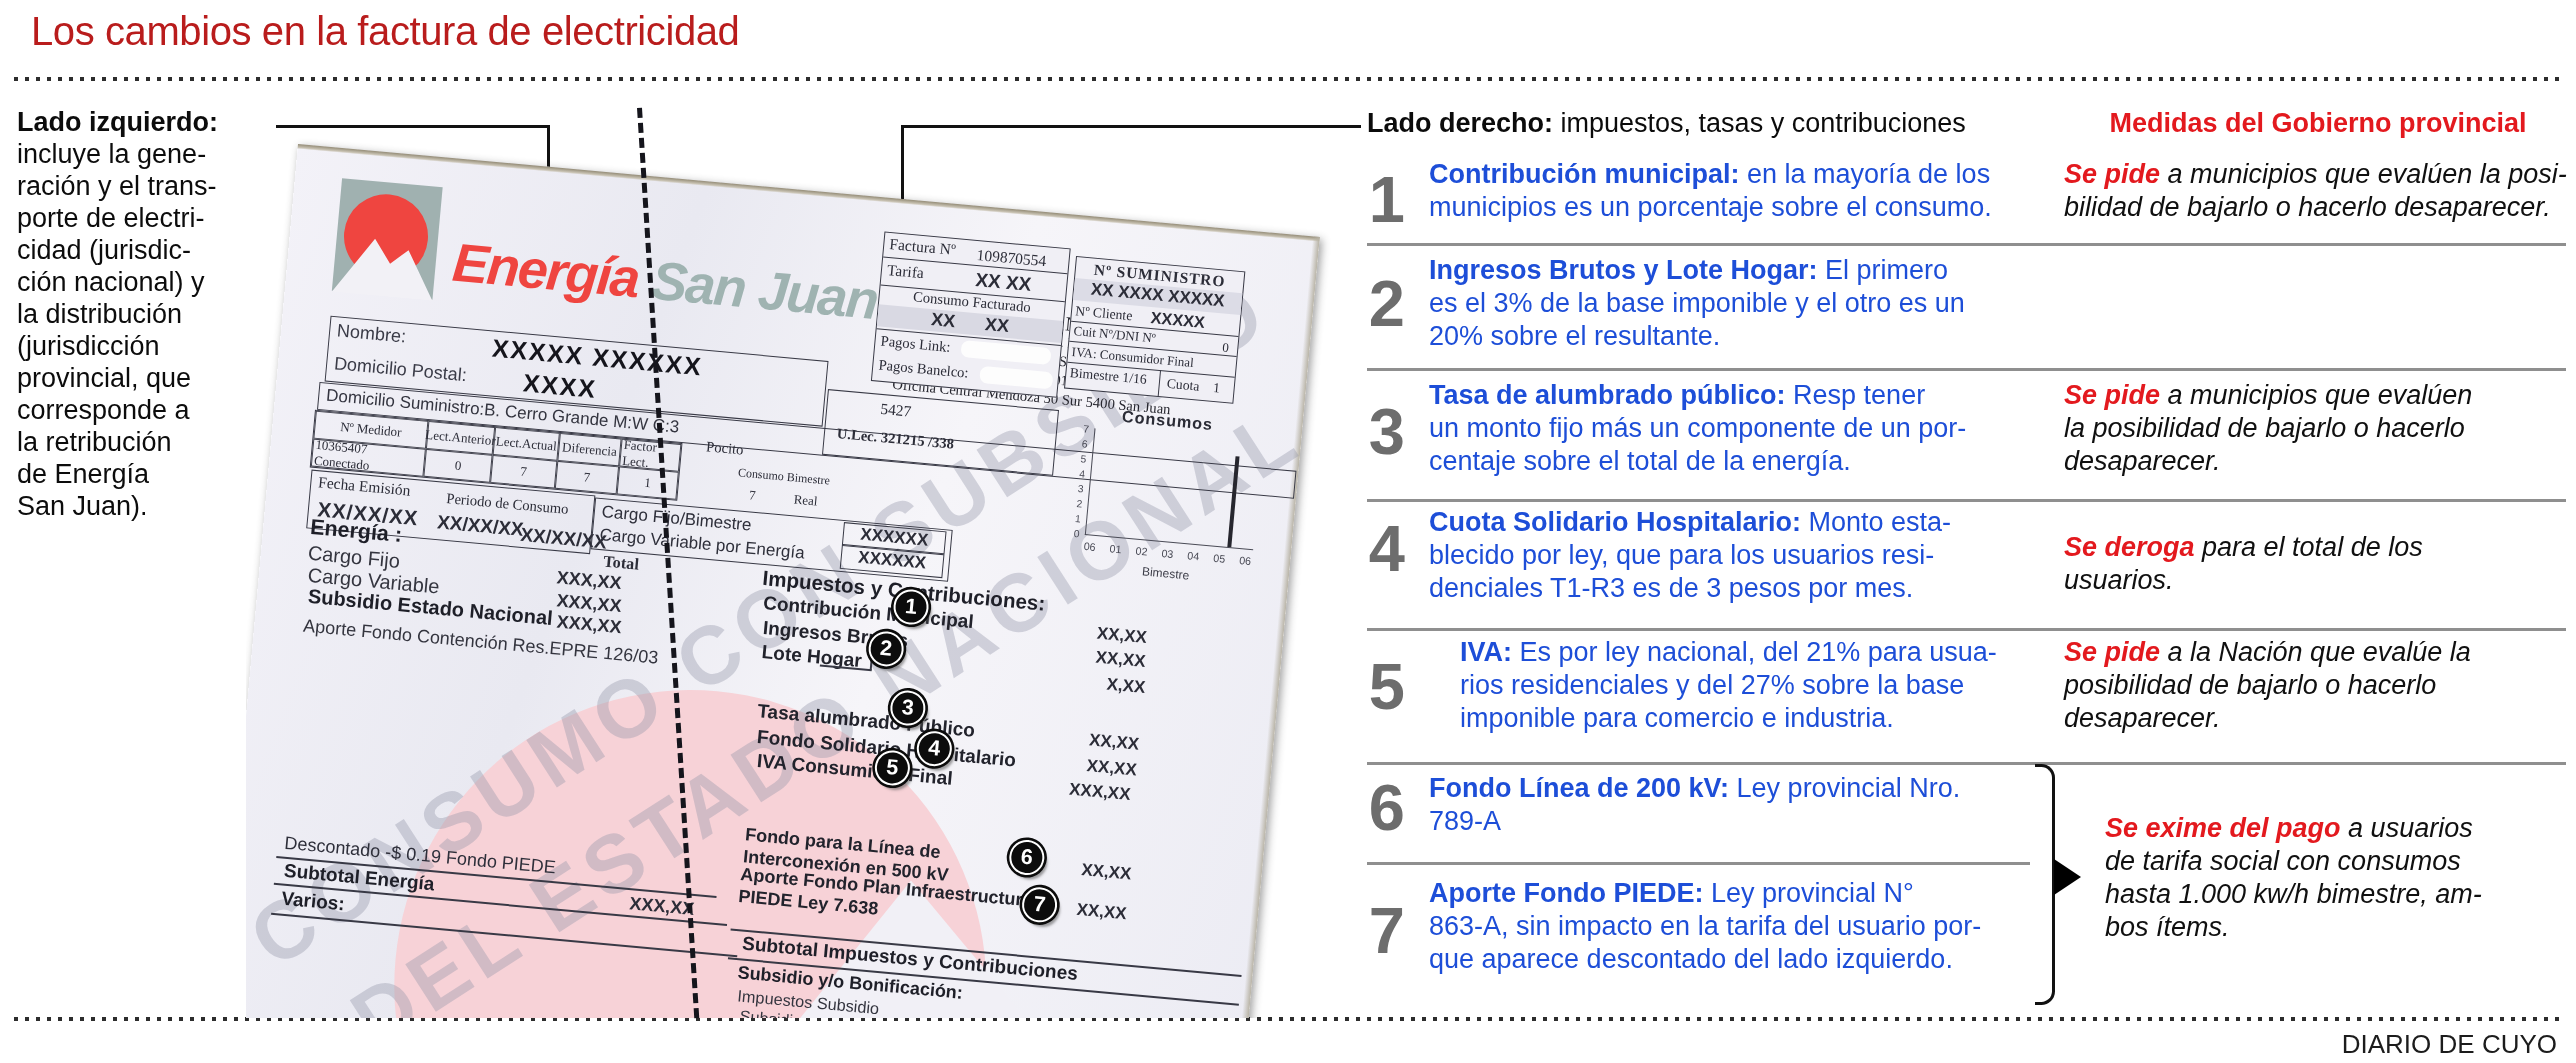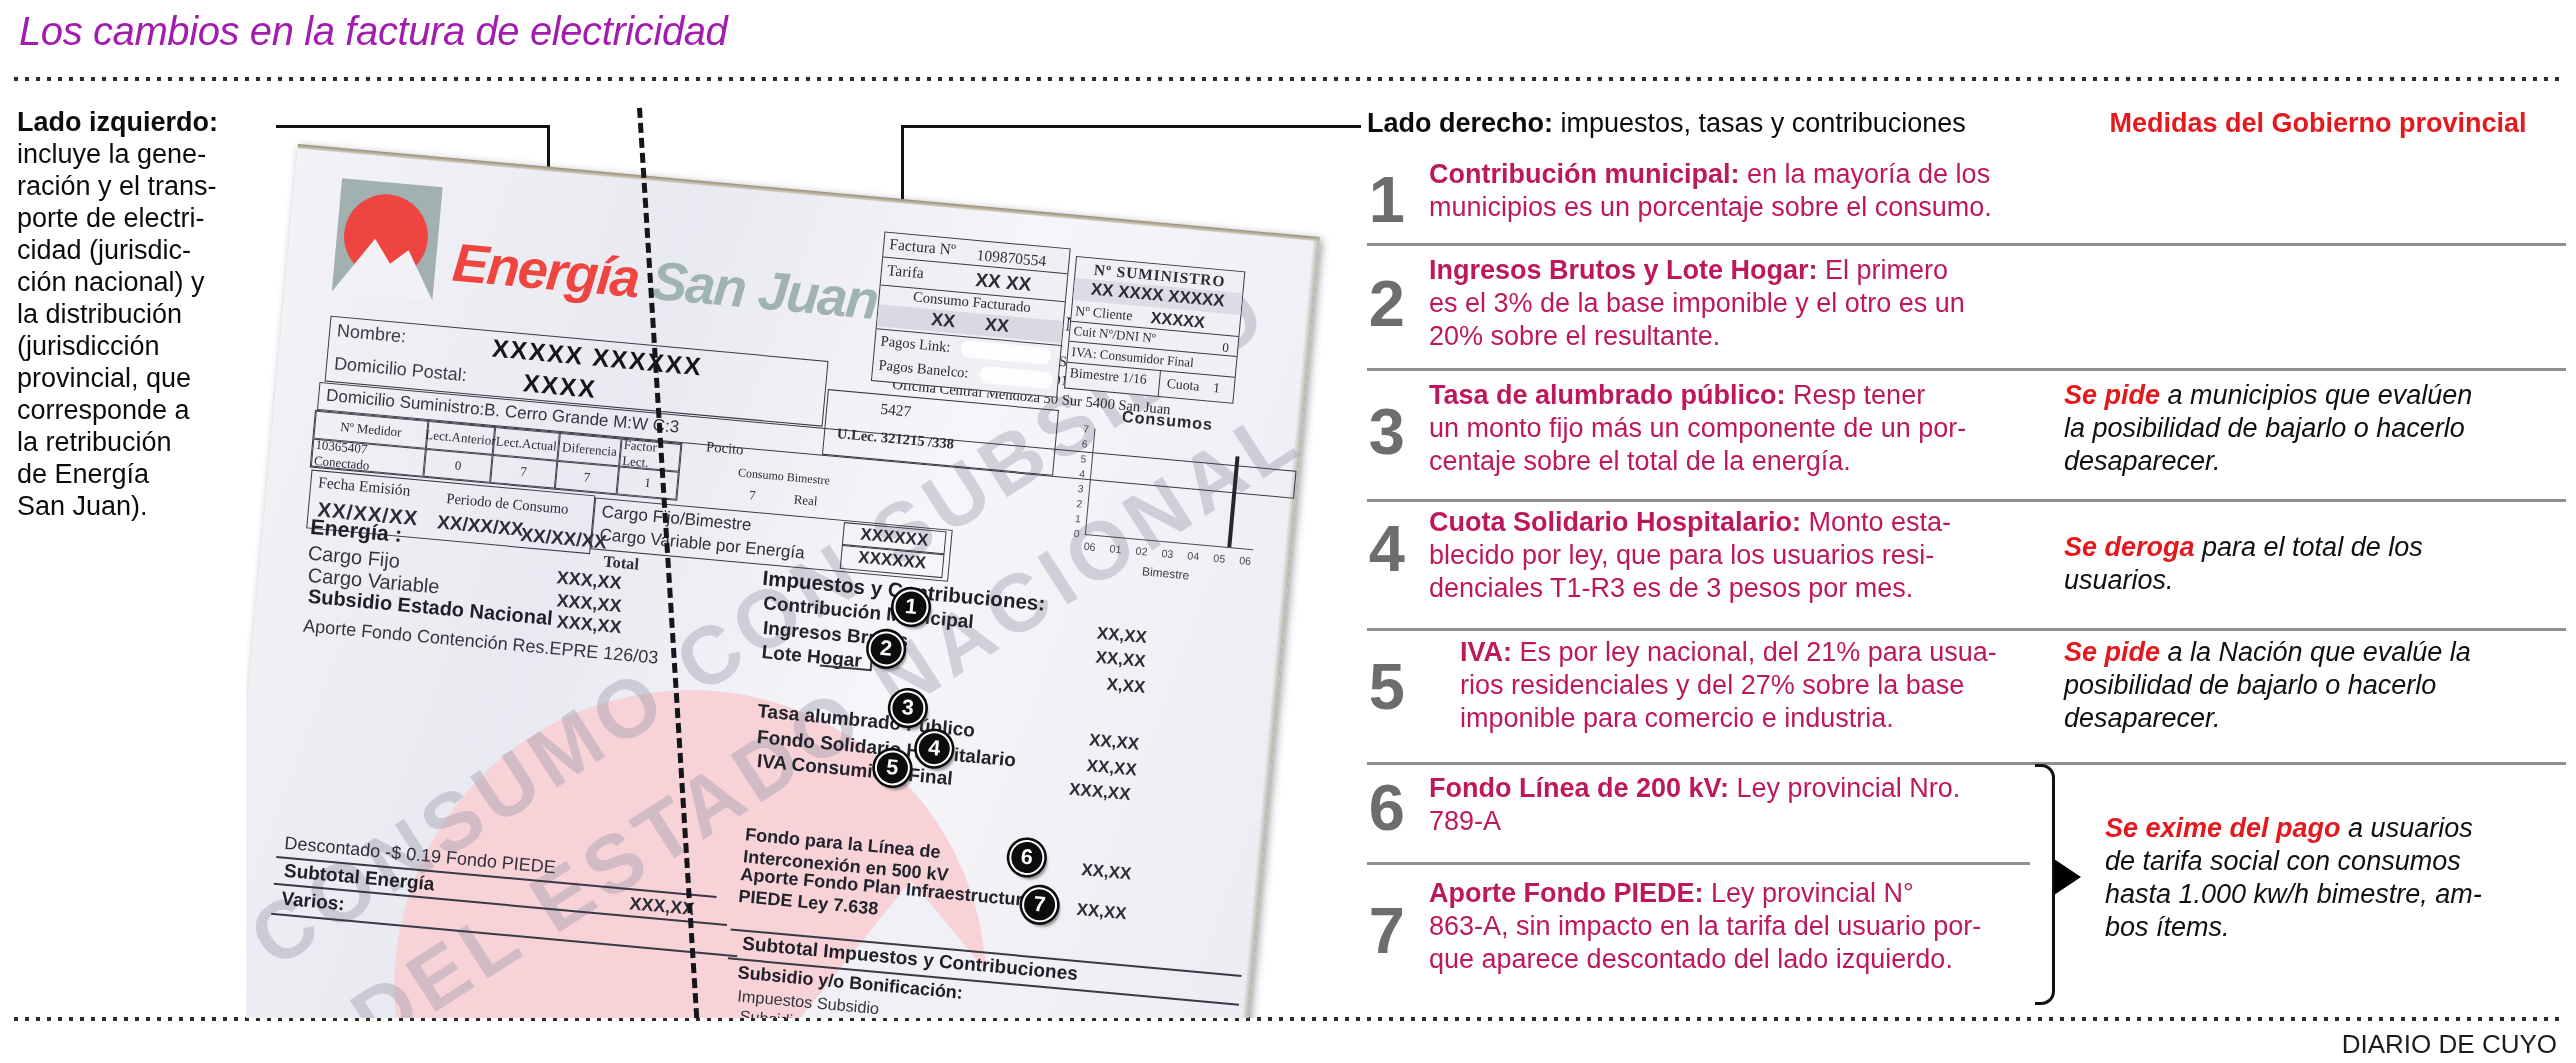--- a/index.html
+++ b/index.html
@@ -4,21 +4,21 @@
 <style>
   html,body{margin:0;padding:0;background:#ffffff;}
   #page{position:relative;width:2576px;height:1064px;background:#ffffff;overflow:hidden;
         font-family:"Liberation Sans",sans-serif;color:#111;}
   .abs{position:absolute;}
   .pre{white-space:pre-line;}
   .b{font-weight:700;}
   .sf{font-family:"Liberation Serif",serif;}
 
   
-  #title{left:19px;top:8.6px;font-size:40px;letter-spacing:-0.4px;color:#a21caf;font-style:italic;}
+  #title{left:31px;top:8.6px;font-size:40px;letter-spacing:-0.4px;color:#b91c1c;}
   .dotrule{height:4.3px;background:repeating-linear-gradient(90deg,#2d2d2d 0 4.3px,transparent 4.3px 11px);}
 
   
   #leftnote{left:17px;top:106px;width:259px;font-size:27px;line-height:32px;color:#0c0c0c;}
 
   
   .cl{position:absolute;background:#111;}
   .cl-dot{position:absolute;width:14.6px;height:14.6px;border-radius:50%;background:#111;}
 
   
@@ -47,21 +47,21 @@
 
   
   #meter{position:absolute;left:41px;top:263px;display:grid;z-index:4;
          grid-template-columns:113px 67px 65px 62px 60px;border:1.7px solid #383945;}
   #meter div{border:0.9px solid #43444f;font-family:"Liberation Serif",serif;font-size:13px;
          display:flex;align-items:center;justify-content:center;height:26px;padding:0 1.7px;}
 
   
   #rightpanel{left:1367px;top:0;width:1206px;height:1064px;}
   .rp-num{position:absolute;left:1.7px;width:53px;font-size:65px;line-height:1;font-weight:700;color:#6d6d6d;}
-  .rp-text{position:absolute;left:62px;width:631px;font-size:27px;line-height:33px;color:#be185d;}
+  .rp-text{position:absolute;left:62px;width:631px;font-size:27px;line-height:33px;color:#1d4ed8;}
   .rp-red{position:absolute;left:697px;width:507px;font-size:27px;line-height:33px;font-style:italic;color:#101010;}
   .red-lead{color:#e3191e;font-weight:700;}
   .rp-sep{position:absolute;left:0;width:1199px;height:2.6px;background:#8f8f8f;}
   #rp-bracket{position:absolute;left:668px;top:764px;width:17px;height:235px;
          border:3px solid #111;border-left:none;border-radius:0 13.7px 13.7px 0;}
   #rp-arrow{position:absolute;left:687px;top:859px;width:0;height:0;
          border-top:18px solid transparent;border-bottom:18px solid transparent;border-left:27.5px solid #000;}
 
   #credit{right:19px;top:1029px;position:absolute;font-size:26px;color:#1c1c1c;}
   
@@ -290,20 +290,22 @@
 
   <div id="rightpanel" class="abs">
     <div class="abs" style="left:0;top:108px;font-size:27px;color:#0b0b0b;">
       <span class="b">Lado derecho:</span><span> impuestos, tasas y contribuciones</span>
     </div>
     <div class="abs b" style="left:696px;top:108px;width:510px;text-align:center;font-size:27px;color:#e3191e;">Medidas del Gobierno provincial</div>
 
     <div class="rp-num" style="top:167px;">1</div>
     <div class="rp-text" style="top:158px;"><span class="b">Contribución municipal:</span><span class="pre"> en la mayoría de los
 municipios es un porcentaje sobre el consumo.</span></div>
+    <div class="rp-red" style="top:158px;"><span class="red-lead">Se pide</span><span class="pre"> a municipios que evalúen la posi-
+bilidad de bajarlo o hacerlo desaparecer.</span></div>
     <div class="rp-sep" style="top:243px;"></div>
 
     <div class="rp-num" style="top:271px;">2</div>
     <div class="rp-text" style="top:254px;"><span class="b">Ingresos Brutos y Lote Hogar:</span><span class="pre"> El primero
 es el 3% de la base imponible y el otro es un
 20% sobre el resultante.</span></div>
     <div class="rp-sep" style="top:368px;"></div>
 
     <div class="rp-num" style="top:399px;">3</div>
     <div class="rp-text" style="top:379px;"><span class="b">Tasa de alumbrado público:</span><span class="pre"> Resp tener

